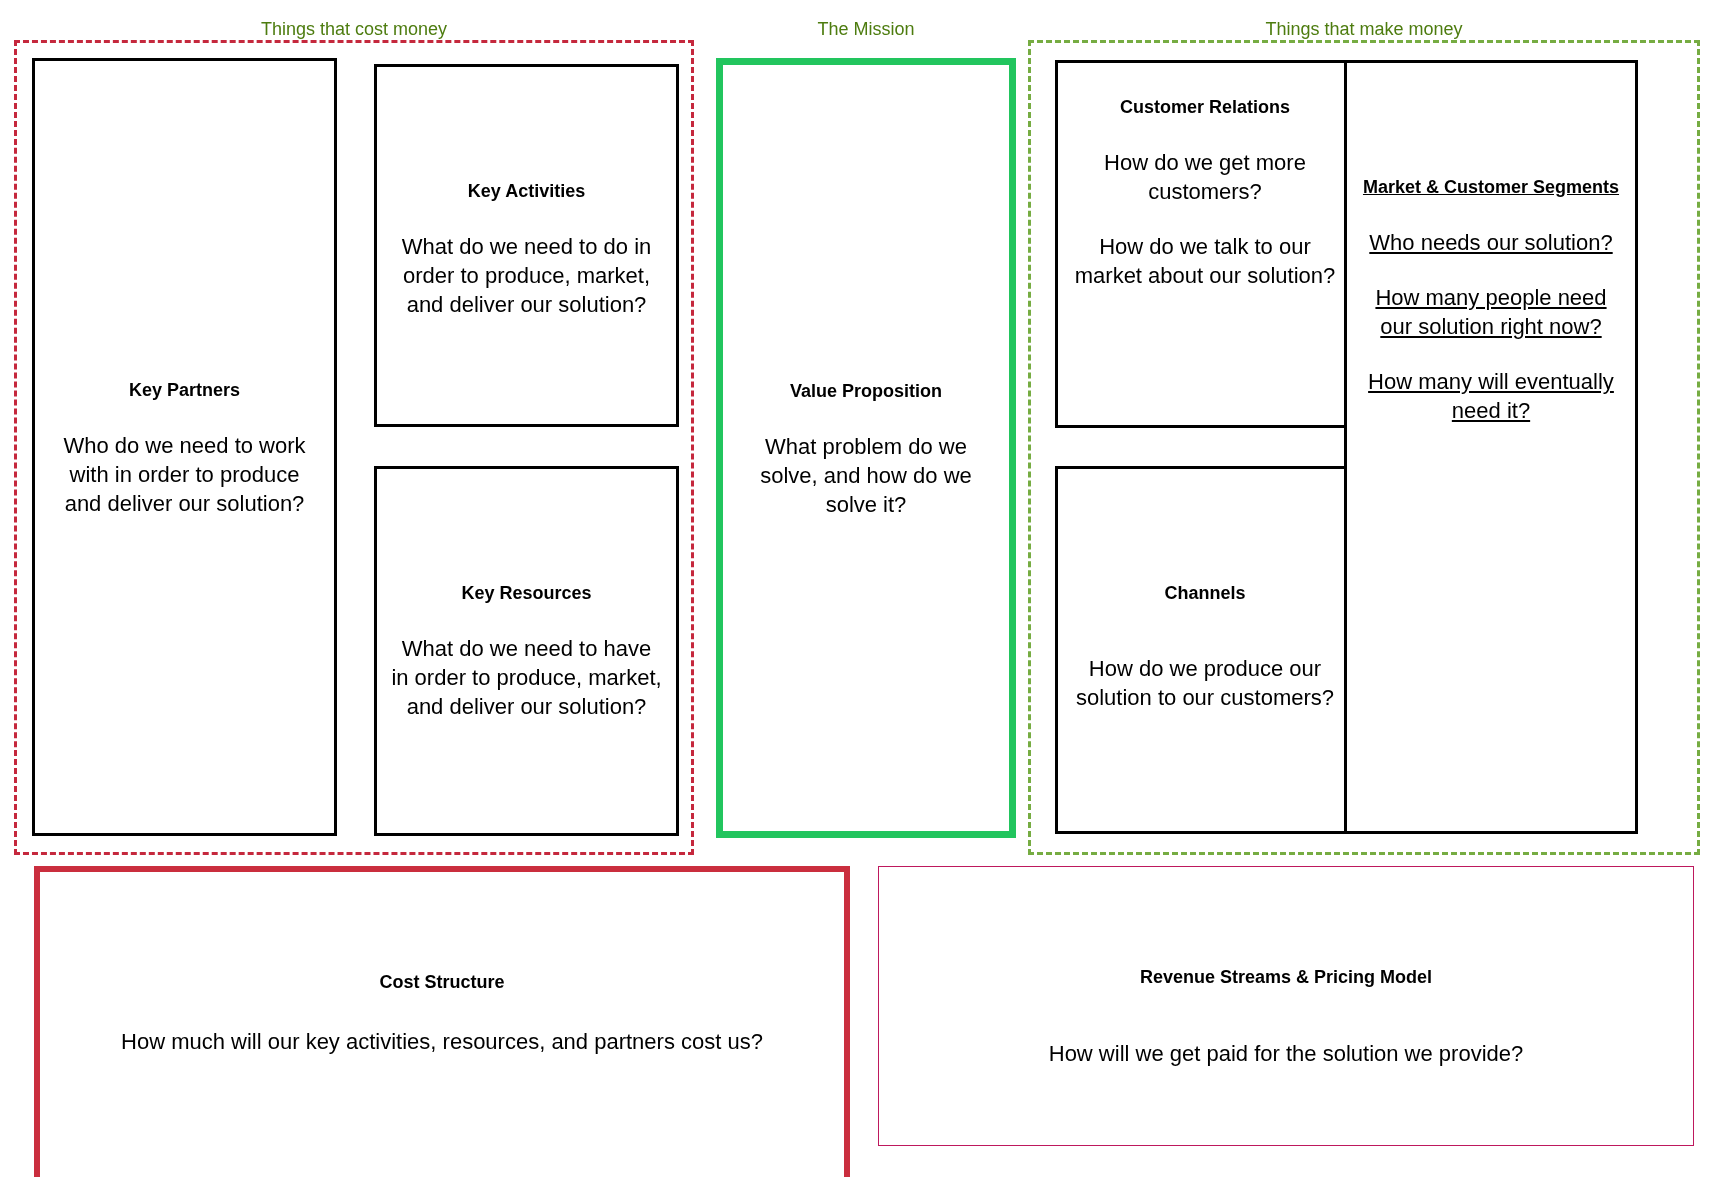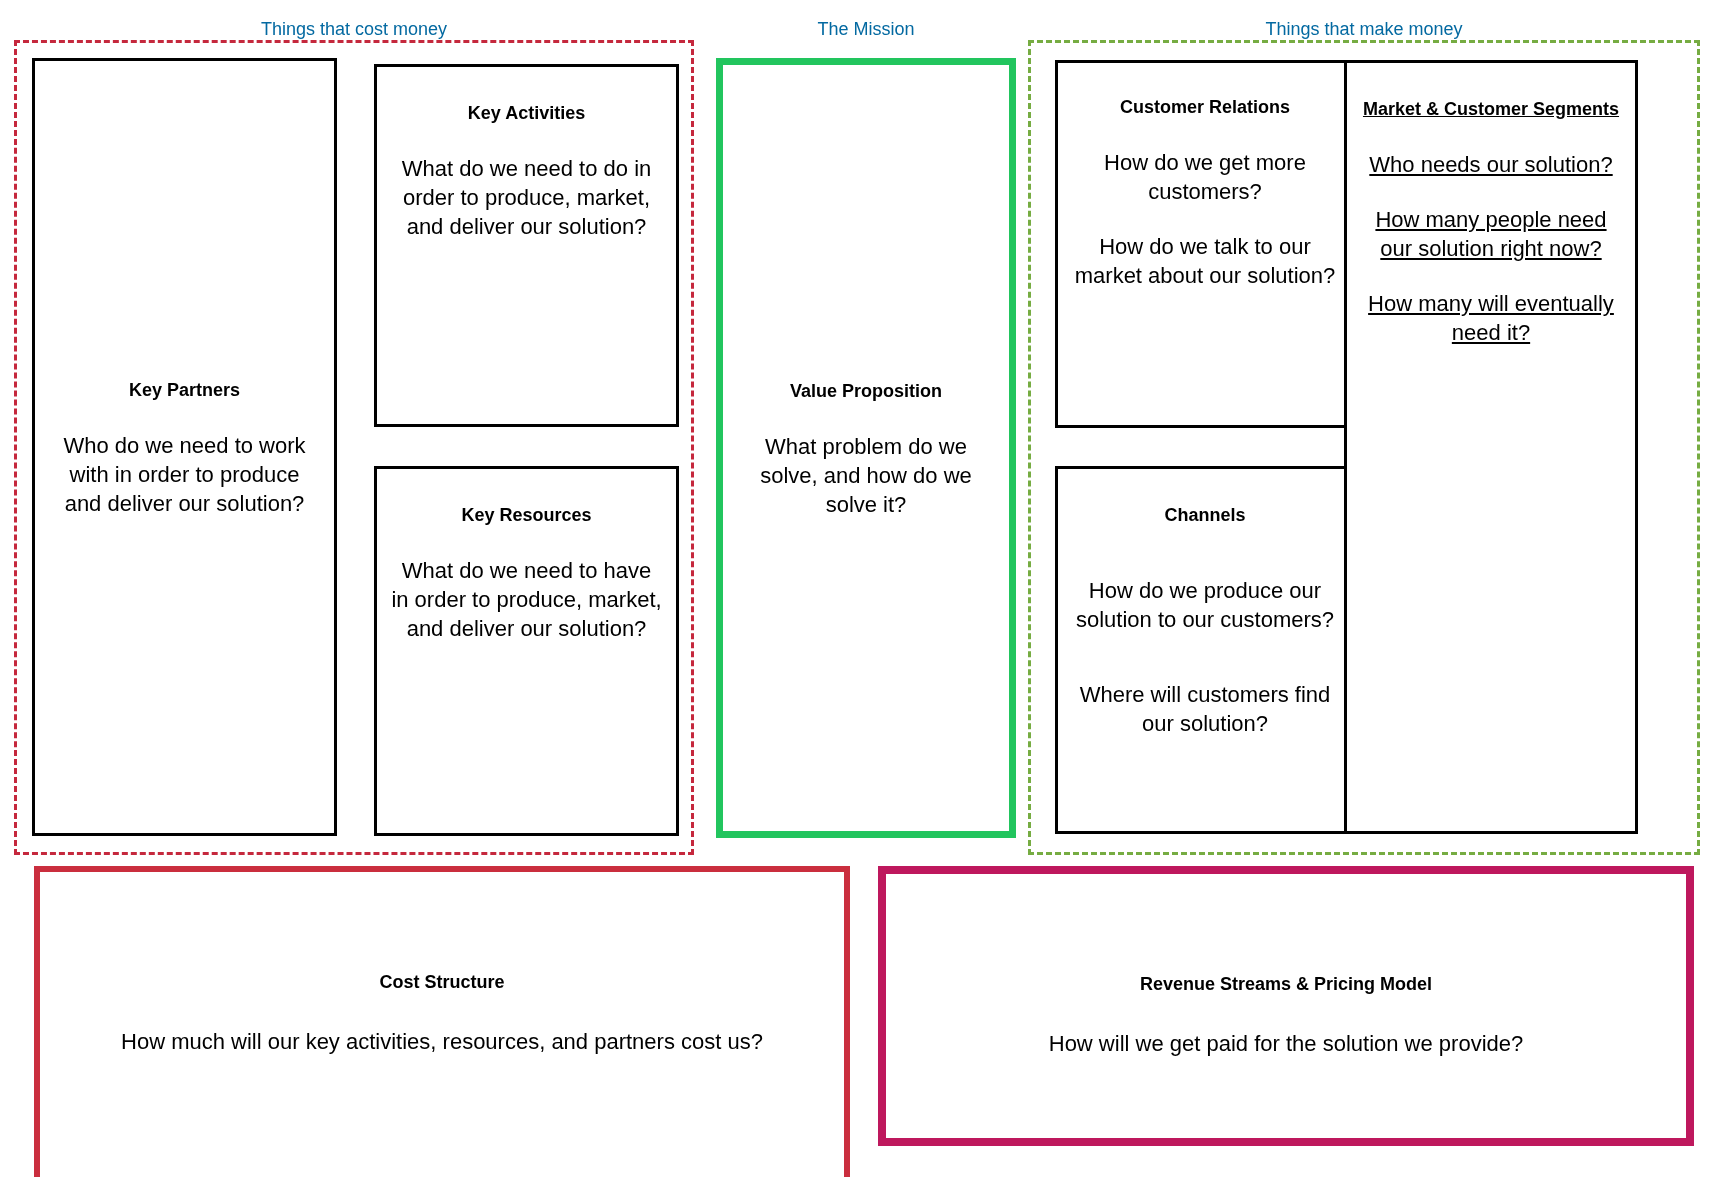--- a/index.html
+++ b/index.html
@@ -17,21 +17,21 @@
     height: 1177px;
     background: #ffffff;
     overflow: hidden;
   }
 
   
   .band-label {
     position: absolute;
     font-size: 18px;
     line-height: 22px;
-    color: #0369a1;
+    color: #4d7c0f;
     text-align: center;
     white-space: nowrap;
   }
 
   
   .group-frame {
     position: absolute;
     box-sizing: border-box;
     background: transparent;
   }
@@ -55,21 +55,22 @@
     padding: 10px 14px;
     text-align: center;
   }
   .block.mission {
     border: 7px solid #22c55e;
   }
   .block.cost-structure {
     border: 6px solid #ca2e3e;
   }
   .block.revenue {
-    border: 8px solid #be185d;
+    border: 1px solid #be185d;
+    gap: 17px;
   }
 
   .block-title {
     font-size: 18px;
     font-weight: bold;
     line-height: 29px;
     margin: 0 0 26px 0;
     text-align: center;
   }
   .block-body {
@@ -78,21 +79,21 @@
     margin: 0;
     text-align: center;
   }
   .block-body + .block-body {
     margin-top: 26px;
   }
 
   
   .anchor-top    { justify-content: flex-start; padding-top: 30px; }
   .anchor-center { justify-content: center; }
-  .anchor-upper  { justify-content: flex-start; padding-top: 32px; }
+  .anchor-upper  { justify-content: flex-start; padding-top: 110px; }
 
   .wide-title { margin-bottom: 30px; }
 </style>
 </head>
 <body>
 
 <div id="canvas-root">
 
   <div class="band-label" style="left:14px; top:18px; width:680px;">Things that cost money</div>
 
@@ -126,21 +127,20 @@
 
   <div class="block anchor-top" style="left:1055px; top:60px; width:300px; height:368px;">
     <div class="block-title">Customer Relations</div>
     <div class="block-body">How do we get more customers?</div>
     <div class="block-body">How do we talk to our market about our solution?</div>
   </div>
 
   <div class="block anchor-upper" style="left:1055px; top:466px; width:300px; height:368px;gap:20px;">
     <div class="block-title">Channels</div>
     <div class="block-body">How do we produce our solution to our customers?</div>
-    <div class="block-body">Where will customers find our solution?</div>
   </div>
 
   <div class="block anchor-upper" style="left:1344px; top:60px; width:294px; height:774px; text-decoration:underline;">
     <div class="block-title">Market &amp; Customer Segments</div>
     <div class="block-body">Who needs our solution?</div>
     <div class="block-body">How many people need our solution right now?</div>
     <div class="block-body">How many will eventually need it?</div>
   </div>
 
   <div class="block cost-structure" style="left:34px; top:866px; width:816px; height:320px; justify-content:flex-start; padding-top:96px;align-items:center;">

